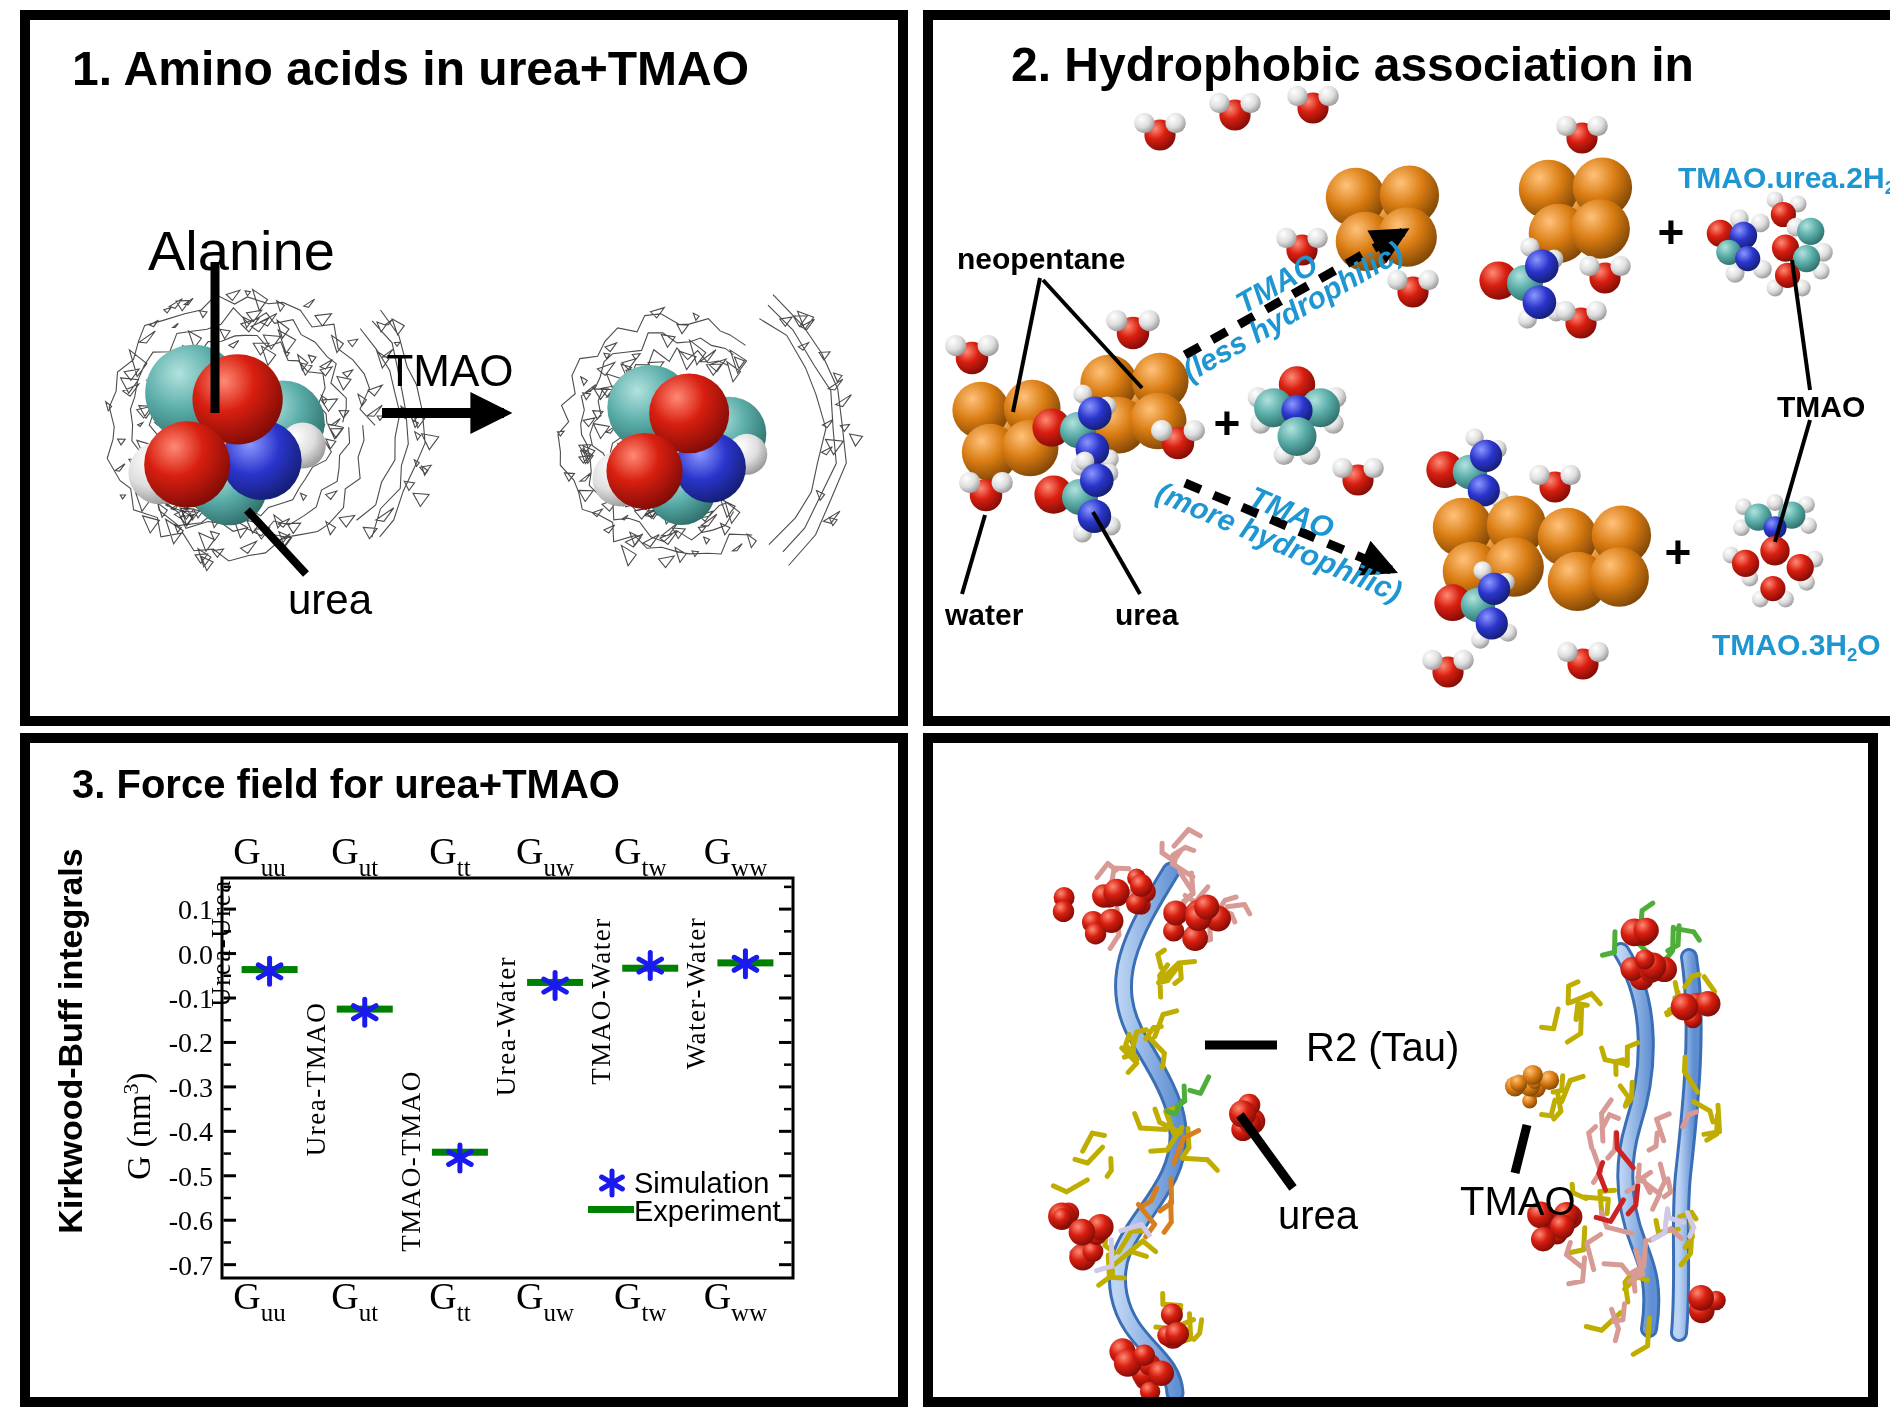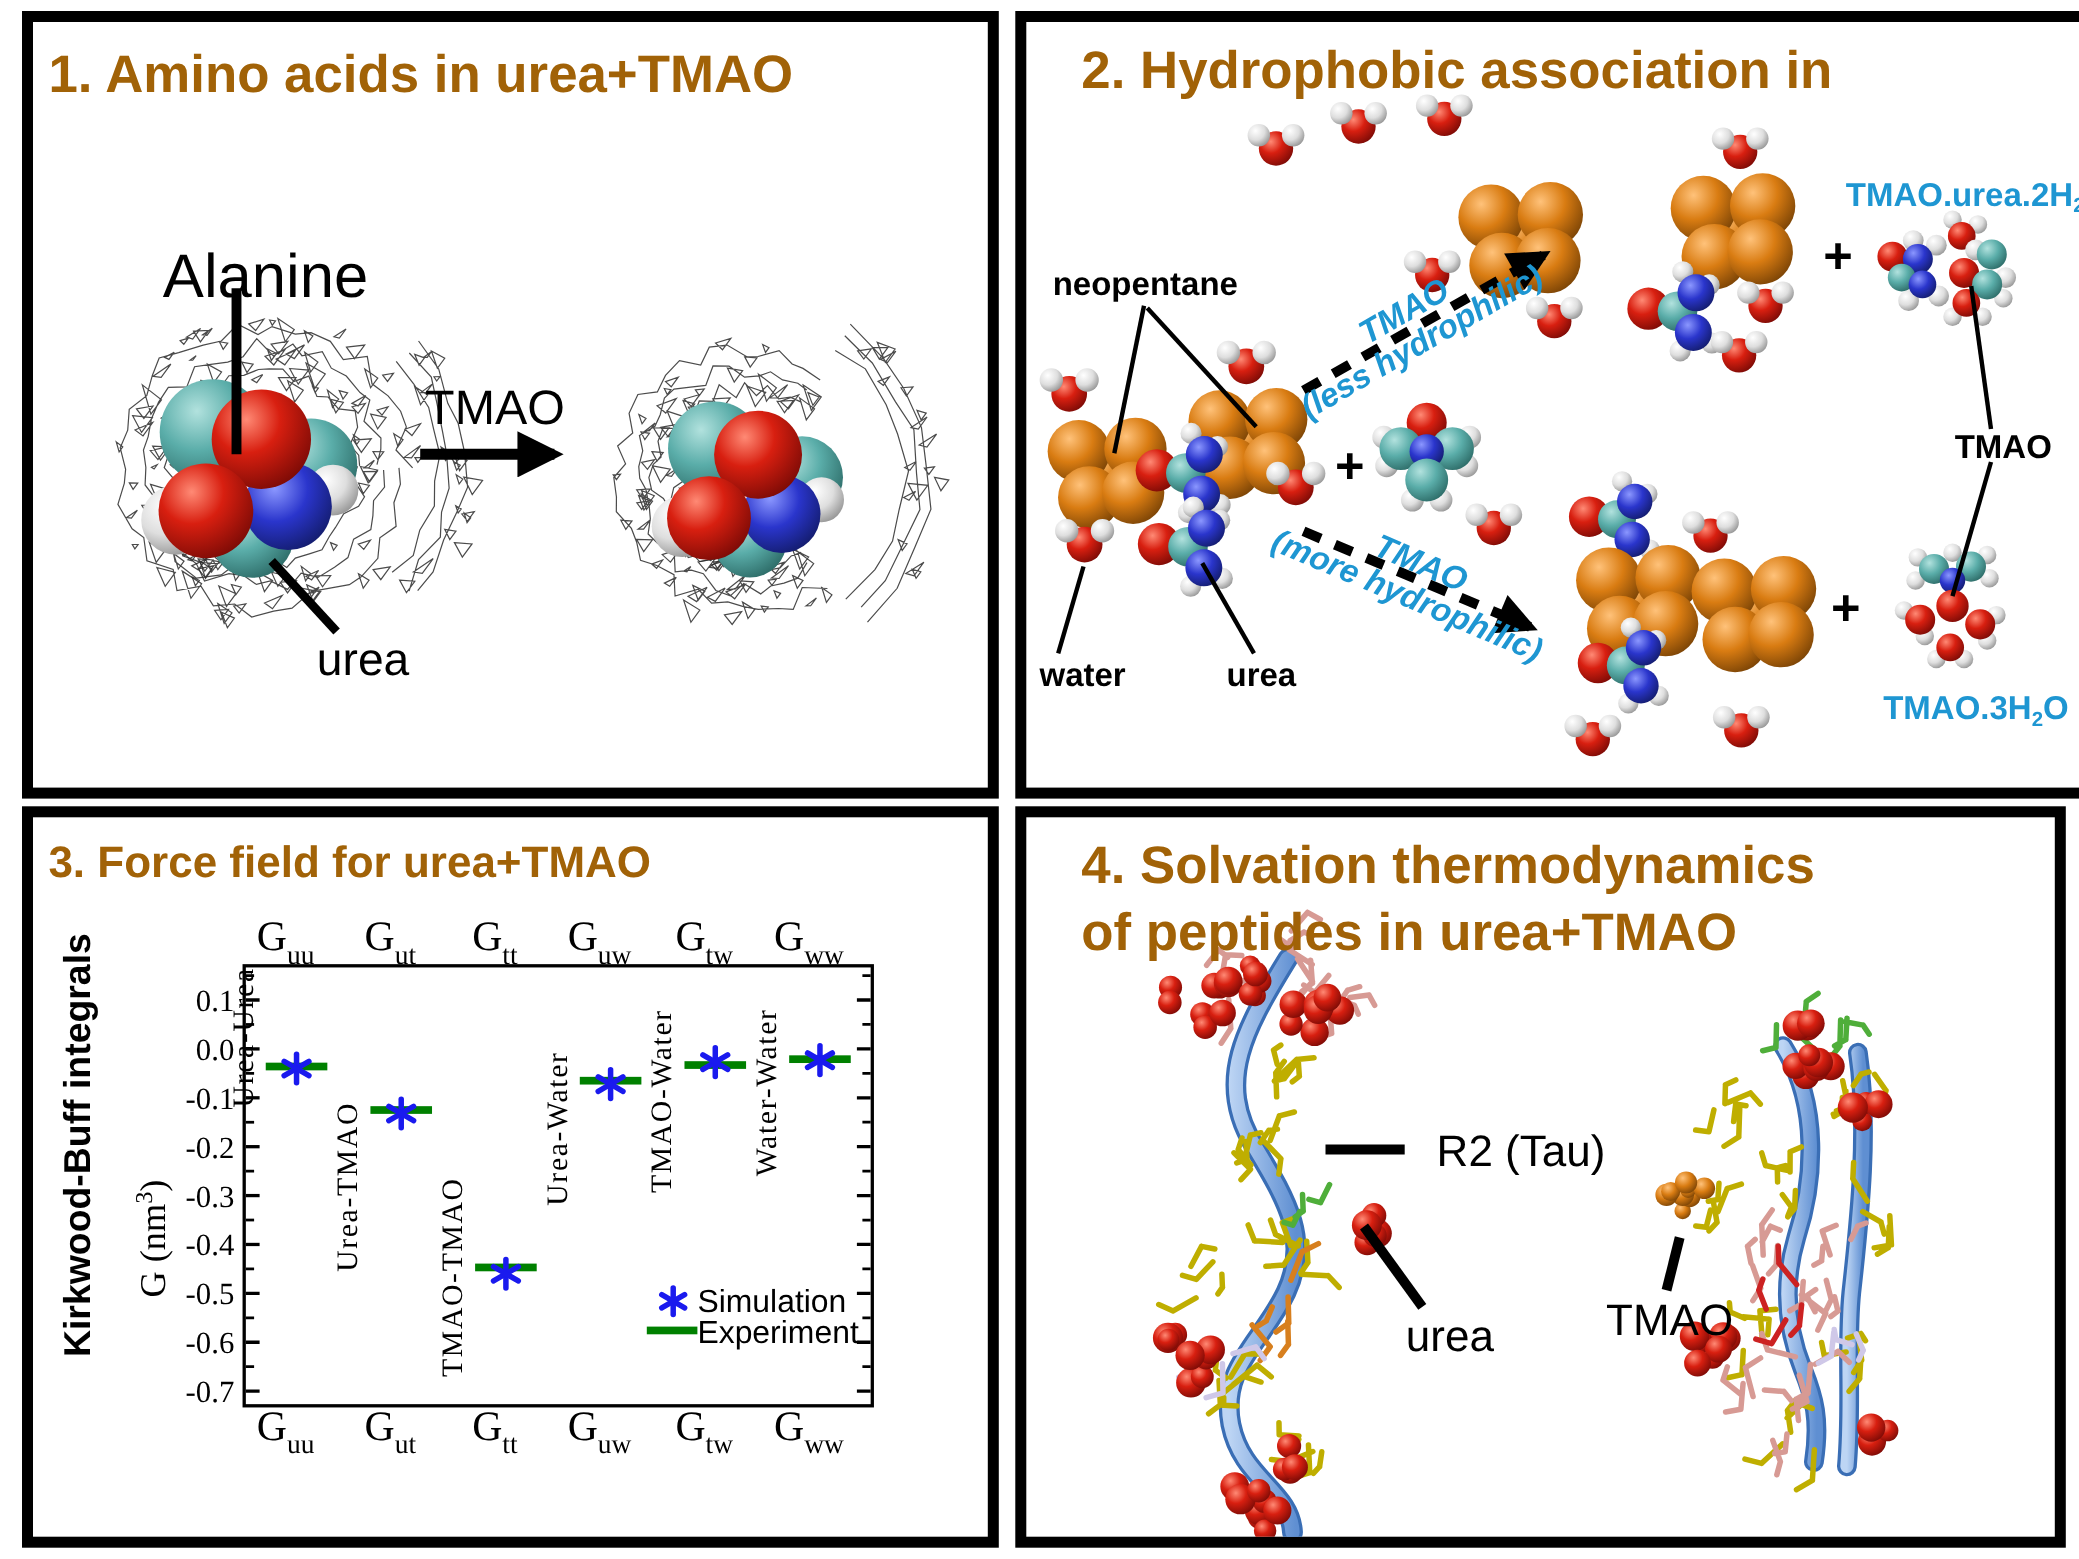--- a/index.html
+++ b/index.html
@@ -3,21 +3,21 @@
 <meta charset="utf-8">
 <style>
   html,body{margin:0;padding:0;background:#fff;}
   .canvas{position:relative;width:1890px;height:1417px;background:#fff;overflow:hidden;
           font-family:"Liberation Sans",sans-serif;color:#000;}
   .panel{position:absolute;background:#fff;border:10px solid #000;box-sizing:border-box;}
   #panel1{left:20px;top:10px;width:888px;height:716px;}
   #panel2{left:923px;top:10px;width:1030px;height:716px;}
   #panel3{left:20px;top:733px;width:888px;height:674px;}
   #panel4{left:923px;top:733px;width:955px;height:674px;}
-  .ptitle{position:absolute;font:700 48px/1.28 "Liberation Sans",sans-serif;color:#a16207;white-space:nowrap;}
+  .ptitle{position:absolute;font:700 48px/1.28 "Liberation Sans",sans-serif;color:#000000;white-space:nowrap;margin-left:28px;}
   #panel3 .ptitle{font-size:40px;}
   .art{position:absolute;left:0;top:0;}
   .big-label{position:absolute;font:400 40px "Liberation Sans",sans-serif;white-space:nowrap;}
   .mol-label{position:absolute;font:700 30px "Liberation Sans",sans-serif;white-space:nowrap;}
   .plus{position:absolute;font:700 46px "Liberation Sans",sans-serif;transform:translate(-50%,-50%);}
   .cplx-label{position:absolute;font:700 30px "Liberation Sans",sans-serif;color:#1e96d2;white-space:nowrap;}
   .arrow-label{position:absolute;font:700 italic 30px "Liberation Sans",sans-serif;color:#1e96d2;
                text-align:center;line-height:1.08;white-space:nowrap;}
   .sub{font-size:0.62em;vertical-align:-0.3em;}
   .caption{position:absolute;font:400 50px "Liberation Sans",sans-serif;letter-spacing:1px;white-space:nowrap;}
@@ -491,22 +491,18 @@
             <circle cx="616.4" cy="337.3" r="9.8" fill="url(#gOr)"></circle>
             <circle cx="585.8" cy="340.2" r="8.7" fill="url(#gOr)"></circle>
             <circle cx="599.8" cy="332.0" r="10.1" fill="url(#gOr)"></circle>
           </g>
         </g>
 
       <line x1="272" y1="302" x2="344" y2="302" stroke="#000" stroke-width="9"></line>
       <line x1="307" y1="372" x2="360" y2="445" stroke="#000" stroke-width="9"></line>
       <line x1="594" y1="382" x2="582" y2="430" stroke="#000" stroke-width="9"></line>
     </svg>
-    <div class="ptitle" style="left:50px;top:14px">
-      <span>4. Solvation thermodynamics</span><br>
-      <span>of peptides in urea+TMAO</span>
-    </div>
     <div class="big-label" style="left:373px;top:282px">R2 (Tau)</div>
     <div class="big-label" style="left:345px;top:450px">urea</div>
     <div class="big-label" style="left:527px;top:436px">TMAO</div>
   </section>
 
 </div>
 
 </body></html>

